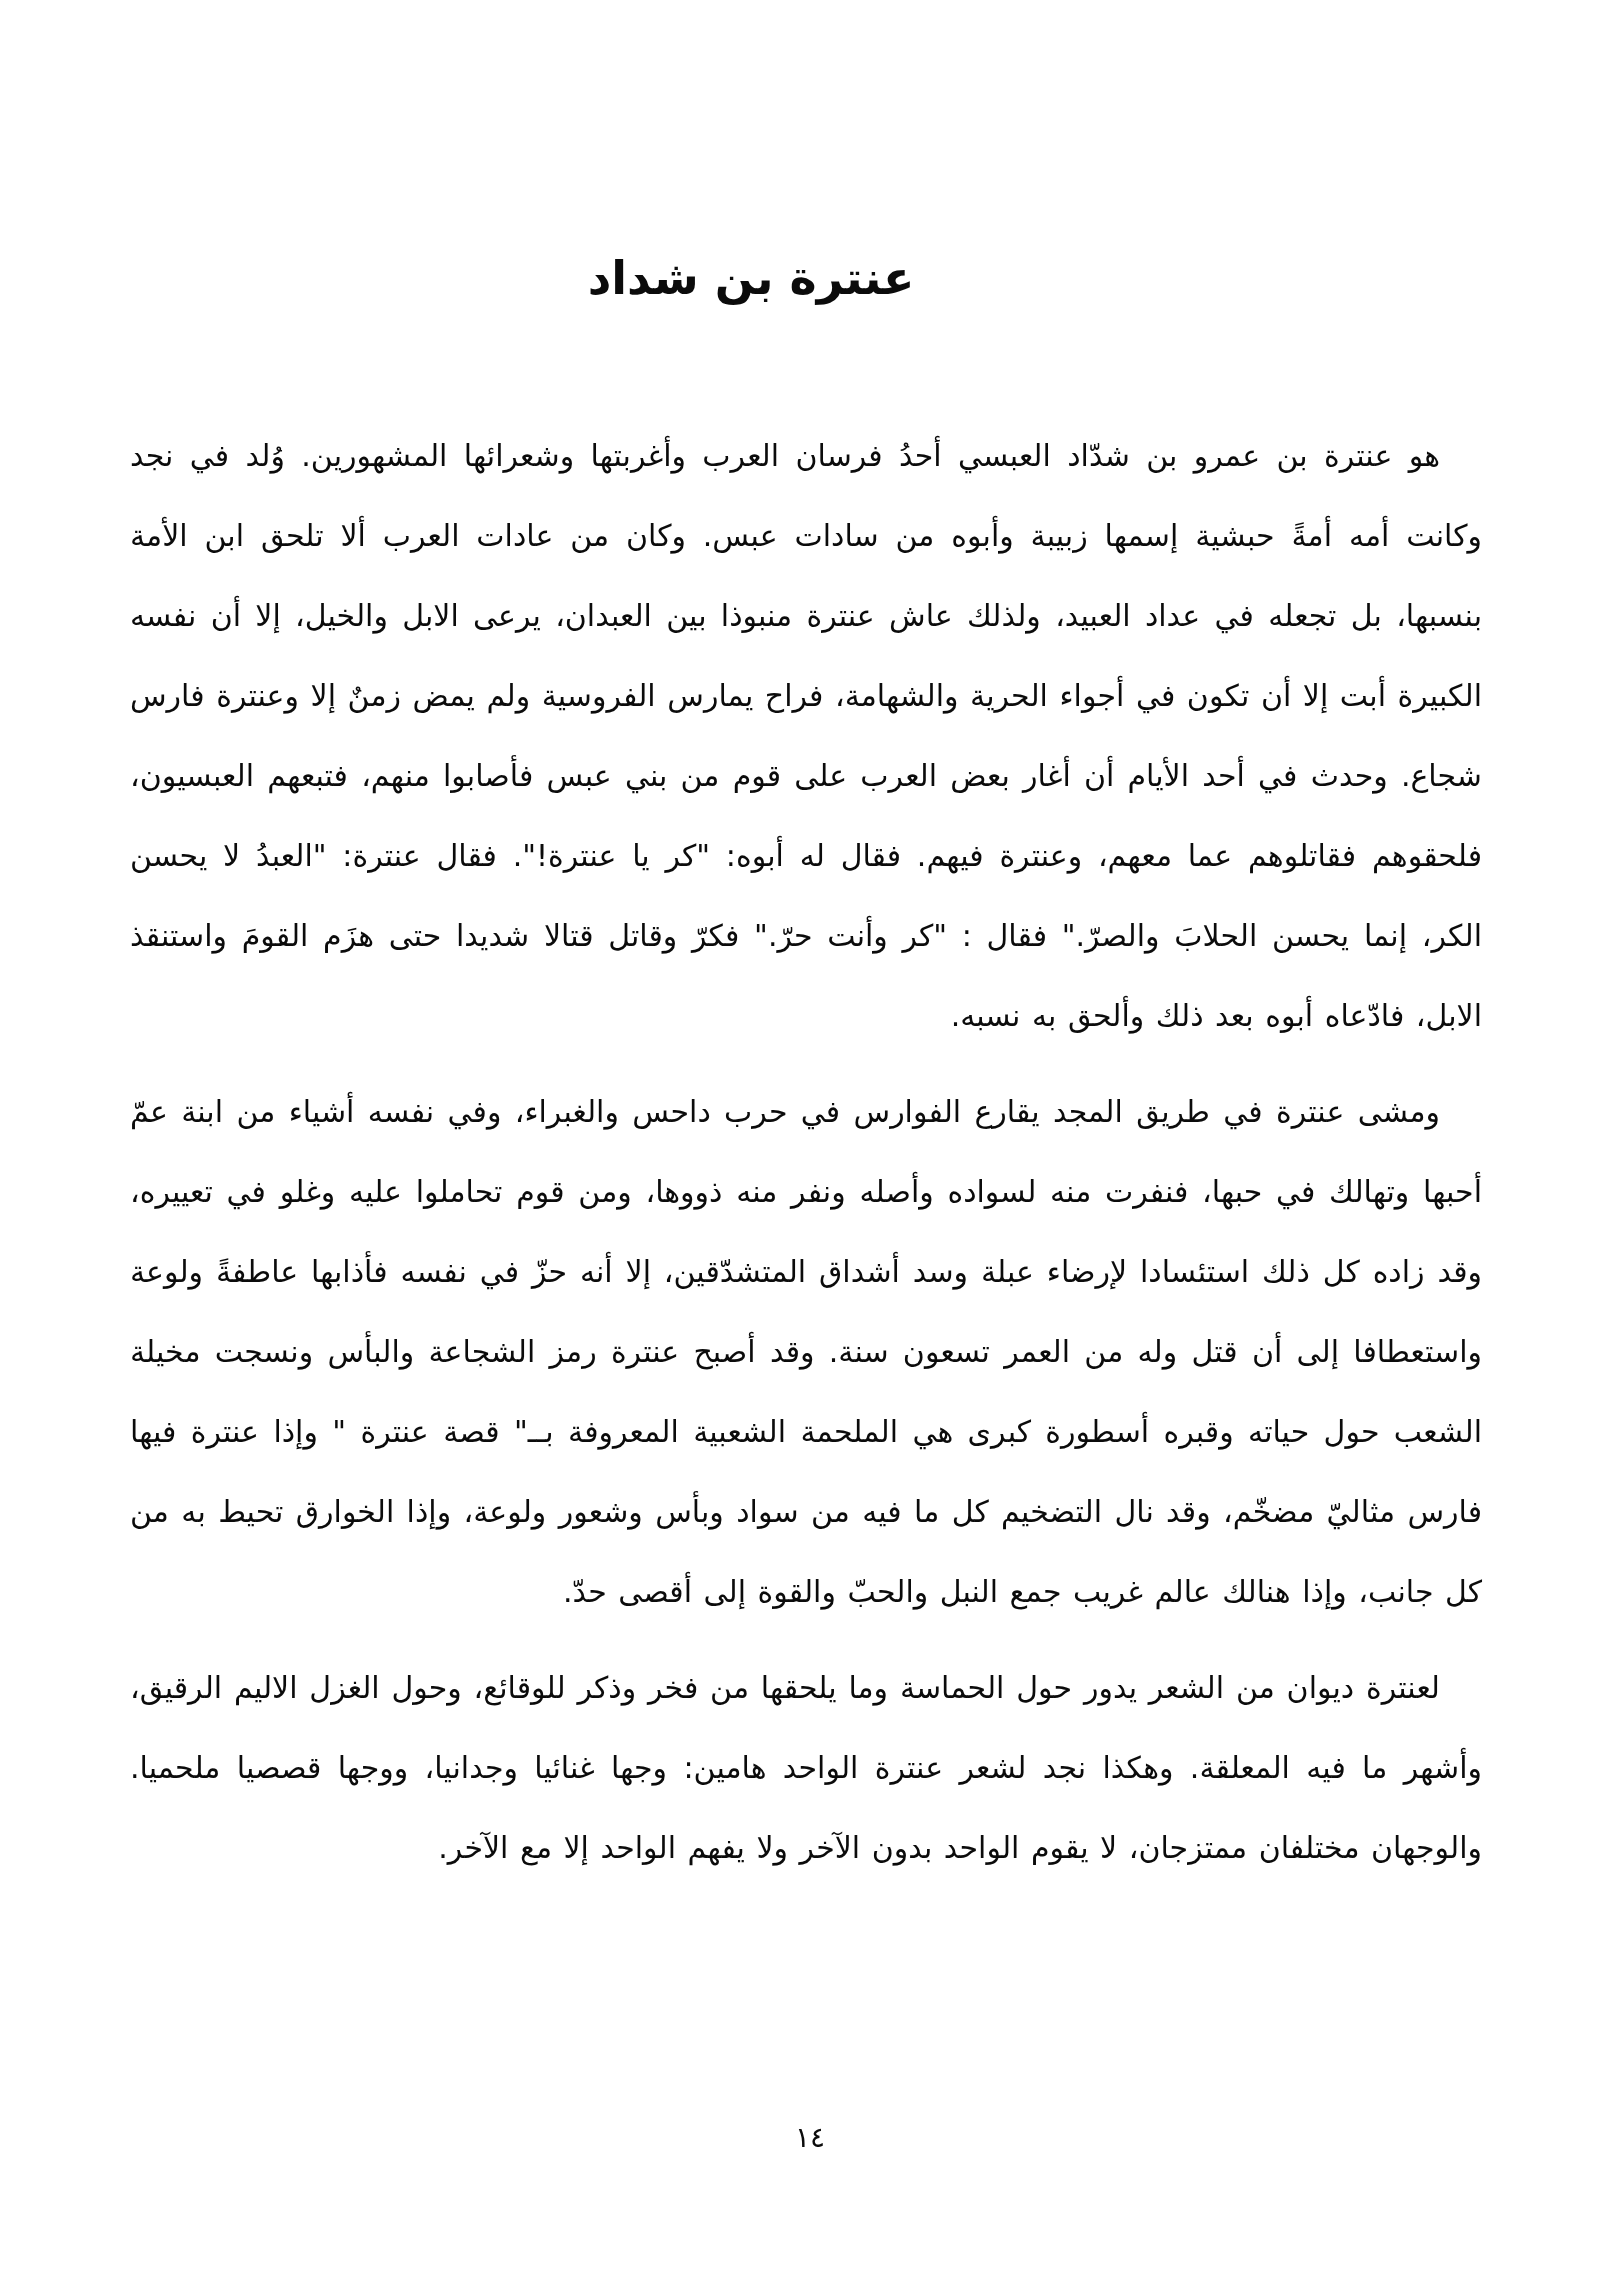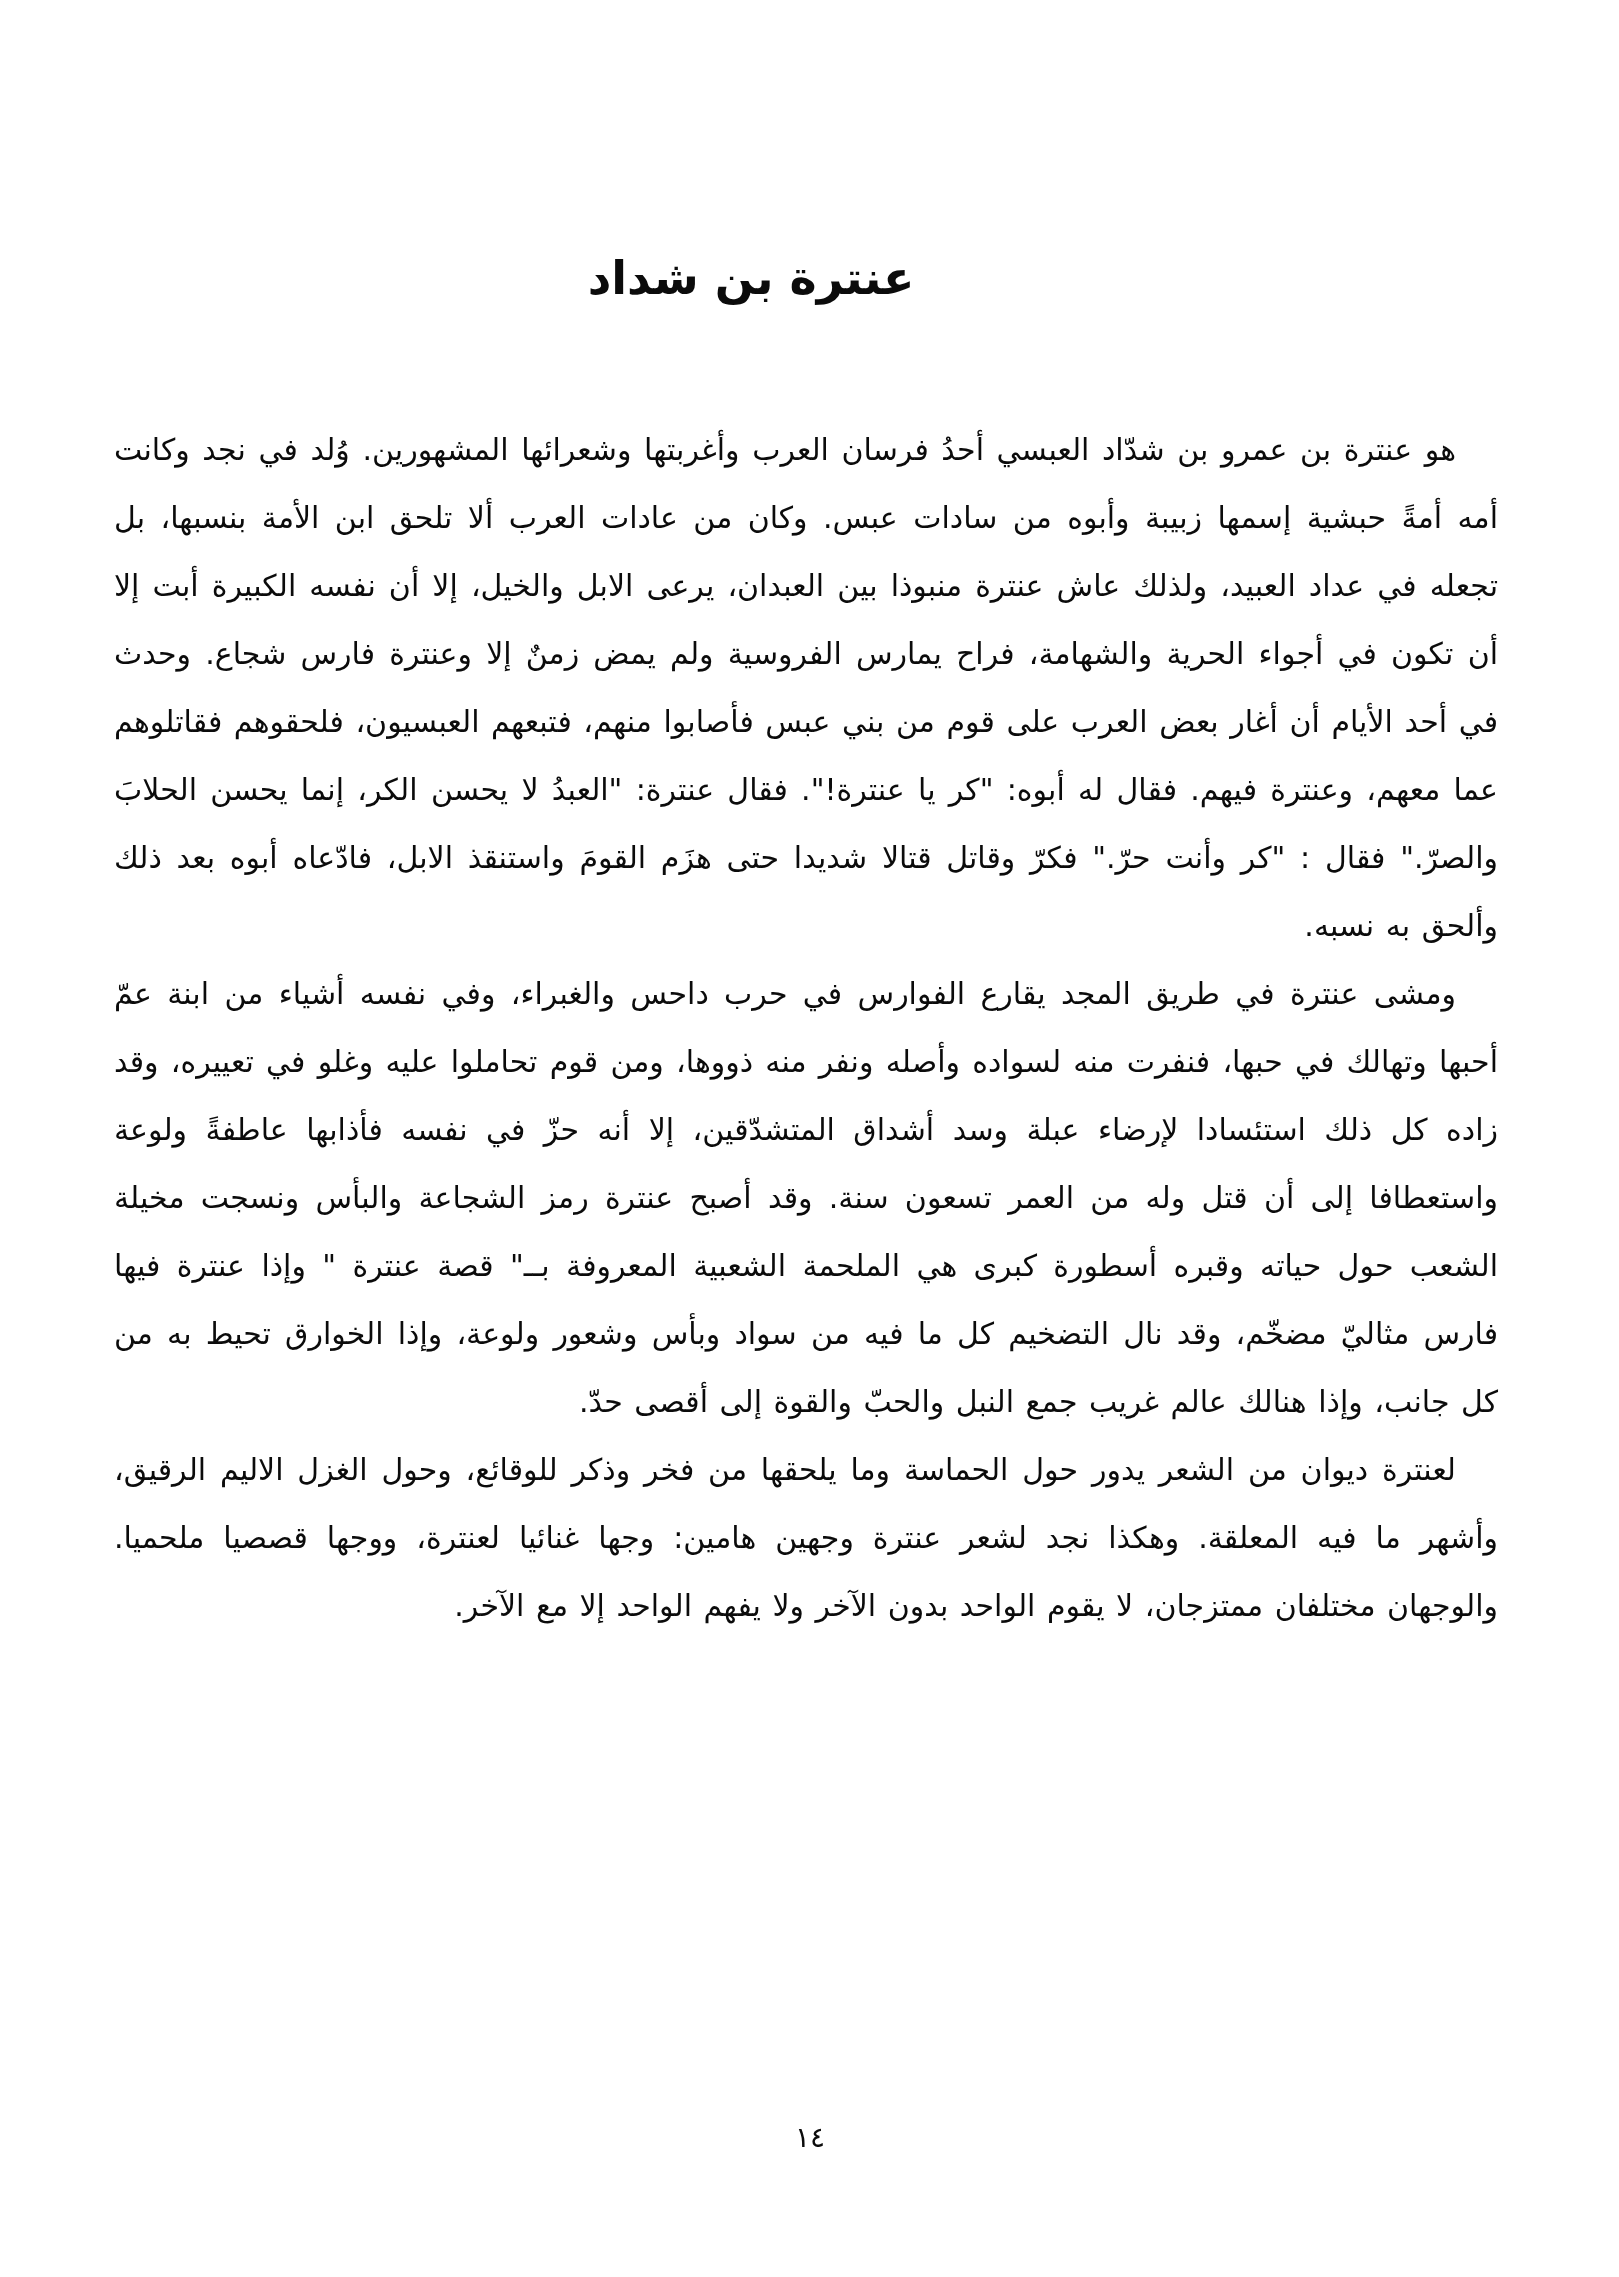--- a/index.html
+++ b/index.html
@@ -38,23 +38,23 @@
     font-weight: bold;
     line-height: 50px;
     letter-spacing: 2px;
     word-spacing: 10px;
     margin: 88px 0 0 0;
   }
   .body-text {
     margin-top: 109px;
   }
   .body-text p {
-    margin: 0;
+    margin: 16px;
     font-size: 30px;
-    line-height: 68px;
+    line-height: 80px;
     text-align: justify;
     text-indent: 42px;
     word-spacing: 2px;
   }
   .page-number {
     position: absolute;
     top: 2121px;
     left: 0;
     width: 100%;
     text-align: center;
@@ -67,19 +67,19 @@
 
 <div class="page">
 
   <div class="heading-block">
     <h1 class="doc-title">عنترة بن شداد</h1>
   </div>
 
   <div class="body-text">
     <p>هو عنترة بن عمرو بن شدّاد العبسي أحدُ فرسان العرب وأغربتها وشعرائها المشهورين. وُلد في نجد وكانت أمه أمةً حبشية إسمها زبيبة وأبوه من سادات عبس. وكان من عادات العرب ألا تلحق ابن الأمة بنسبها، بل تجعله في عداد العبيد، ولذلك عاش عنترة منبوذا بين العبدان، يرعى الابل والخيل، إلا أن نفسه الكبيرة أبت إلا أن تكون في أجواء الحرية والشهامة، فراح يمارس الفروسية ولم يمض زمنٌ إلا وعنترة فارس شجاع. وحدث في أحد الأيام أن أغار بعض العرب على قوم من بني عبس فأصابوا منهم، فتبعهم العبسيون، فلحقوهم فقاتلوهم عما معهم، وعنترة فيهم. فقال له أبوه: "كر يا عنترة!". فقال عنترة: "العبدُ لا يحسن الكر، إنما يحسن الحلابَ والصرّ." فقال : "كر وأنت حرّ." فكرّ وقاتل قتالا شديدا حتى هزَم القومَ واستنقذ الابل، فادّعاه أبوه بعد ذلك وألحق به نسبه.</p>
     <p>ومشى عنترة في طريق المجد يقارع الفوارس في حرب داحس والغبراء، وفي نفسه أشياء من ابنة عمّ أحبها وتهالك في حبها، فنفرت منه لسواده وأصله ونفر منه ذووها، ومن قوم تحاملوا عليه وغلو في تعييره، وقد زاده كل ذلك استئسادا لإرضاء عبلة وسد أشداق المتشدّقين، إلا أنه حزّ في نفسه فأذابها عاطفةً ولوعة واستعطافا إلى أن قتل وله من العمر تسعون سنة. وقد أصبح عنترة رمز الشجاعة والبأس ونسجت مخيلة الشعب حول حياته وقبره أسطورة كبرى هي الملحمة الشعبية المعروفة بــ" قصة عنترة " وإذا عنترة فيها فارس مثاليّ مضخّم، وقد نال التضخيم كل ما فيه من سواد وبأس وشعور ولوعة، وإذا الخوارق تحيط به من كل جانب، وإذا هنالك عالم غريب جمع النبل والحبّ والقوة إلى أقصى حدّ.</p>
-    <p>لعنترة ديوان من الشعر يدور حول الحماسة وما يلحقها من فخر وذكر للوقائع، وحول الغزل الاليم الرقيق، وأشهر ما فيه المعلقة. وهكذا نجد لشعر عنترة وجهين هامين: وجها غنائيا لعنترة، ووجها قصصيا ملحميا. والوجهان مختلفان ممتزجان، لا يقوم الواحد بدون الآخر ولا يفهم الواحد إلا مع الآخر.</p>
+    <p>لعنترة ديوان من الشعر يدور حول الحماسة وما يلحقها من فخر وذكر للوقائع، وحول الغزل الاليم الرقيق، وأشهر ما فيه المعلقة. وهكذا نجد لشعر عنترة الواحد هامين: وجها غنائيا وجدانيا، ووجها قصصيا ملحميا. والوجهان مختلفان ممتزجان، لا يقوم الواحد بدون الآخر ولا يفهم الواحد إلا مع الآخر.</p>
   </div>
 
 </div>
 
 <div class="page-number">١٤</div>
 
 
 </body></html>

